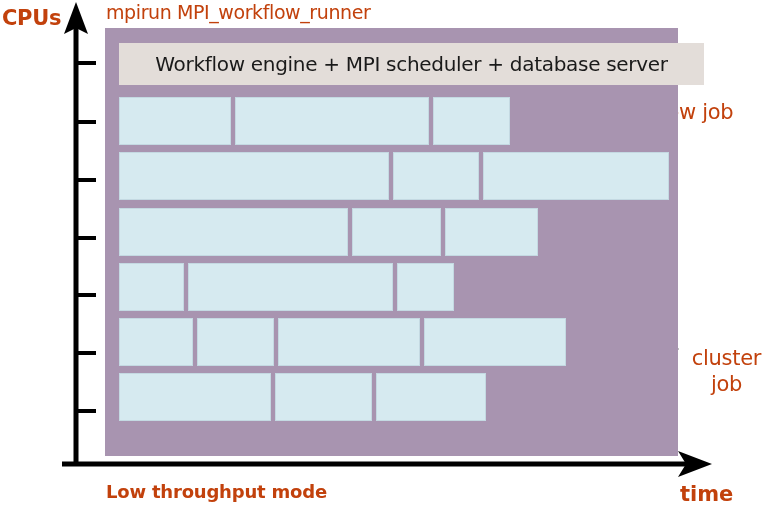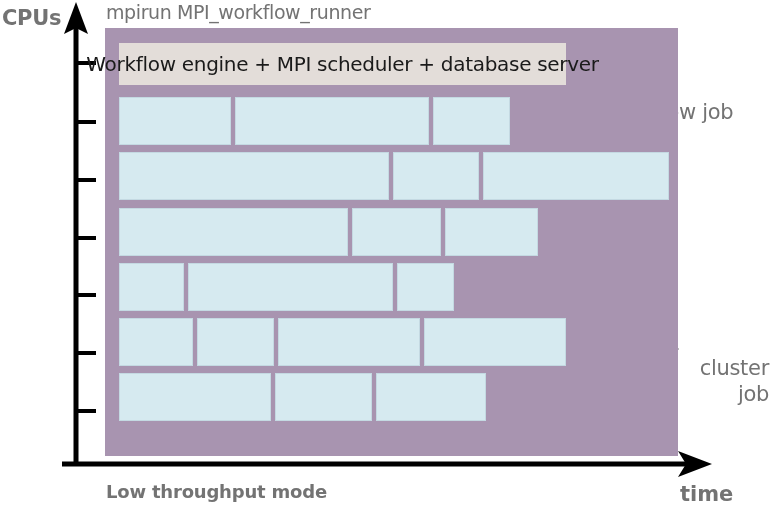--- a/index.html
+++ b/index.html
@@ -7,40 +7,40 @@
     position:relative;
     width:771px;height:507px;
     background:#ffffff;
     overflow:hidden;
     font-family:"DejaVu Sans", sans-serif;
   }
   
   #axes-svg{position:absolute;left:0;top:0;width:771px;height:507px;}
 
   
-  .lbl{position:absolute;color:#737373;white-space:pre;}
+  .lbl{position:absolute;color:#c2410c;white-space:pre;}
   #cpus-label{left:2px;top:6px;font-size:21px;font-weight:bold;letter-spacing:-0.3px;}
   #time-label{left:680px;top:482px;font-size:21px;font-weight:bold;}
   #mode-label{left:106px;top:481px;font-size:18px;font-weight:bold;letter-spacing:-0.2px;}
   #title-label{left:106px;top:1px;font-size:19px;letter-spacing:-0.4px;}
 
   #soma-label{left:541px;top:100px;font-size:21px;letter-spacing:-0.3px;}
-  #cluster-label{left:684px;top:355px;font-size:21px;line-height:26px;text-align:right;width:85px;letter-spacing:-0.3px;}
+  #cluster-label{left:684px;top:345px;font-size:21px;line-height:26px;text-align:center;width:85px;letter-spacing:-0.3px;}
 
   
   #panel{
     position:absolute;
     left:105px;top:28px;
     width:573px;height:428px;
     background:#a894b0;
   }
   #engine-bar{
     position:absolute;
     left:14px;top:15px;
-    width:447px;height:42px;
+    width:585px;height:42px;
     background:#e3ddd9;
     display:flex;align-items:center;justify-content:center;
   }
   #engine-bar span{
     font-size:20px;color:#1a1a1a;letter-spacing:-0.3px;white-space:nowrap;
   }
 
   .job-row{position:absolute;left:0;height:48px;}
   .job{
     position:absolute;top:0;height:48px;

